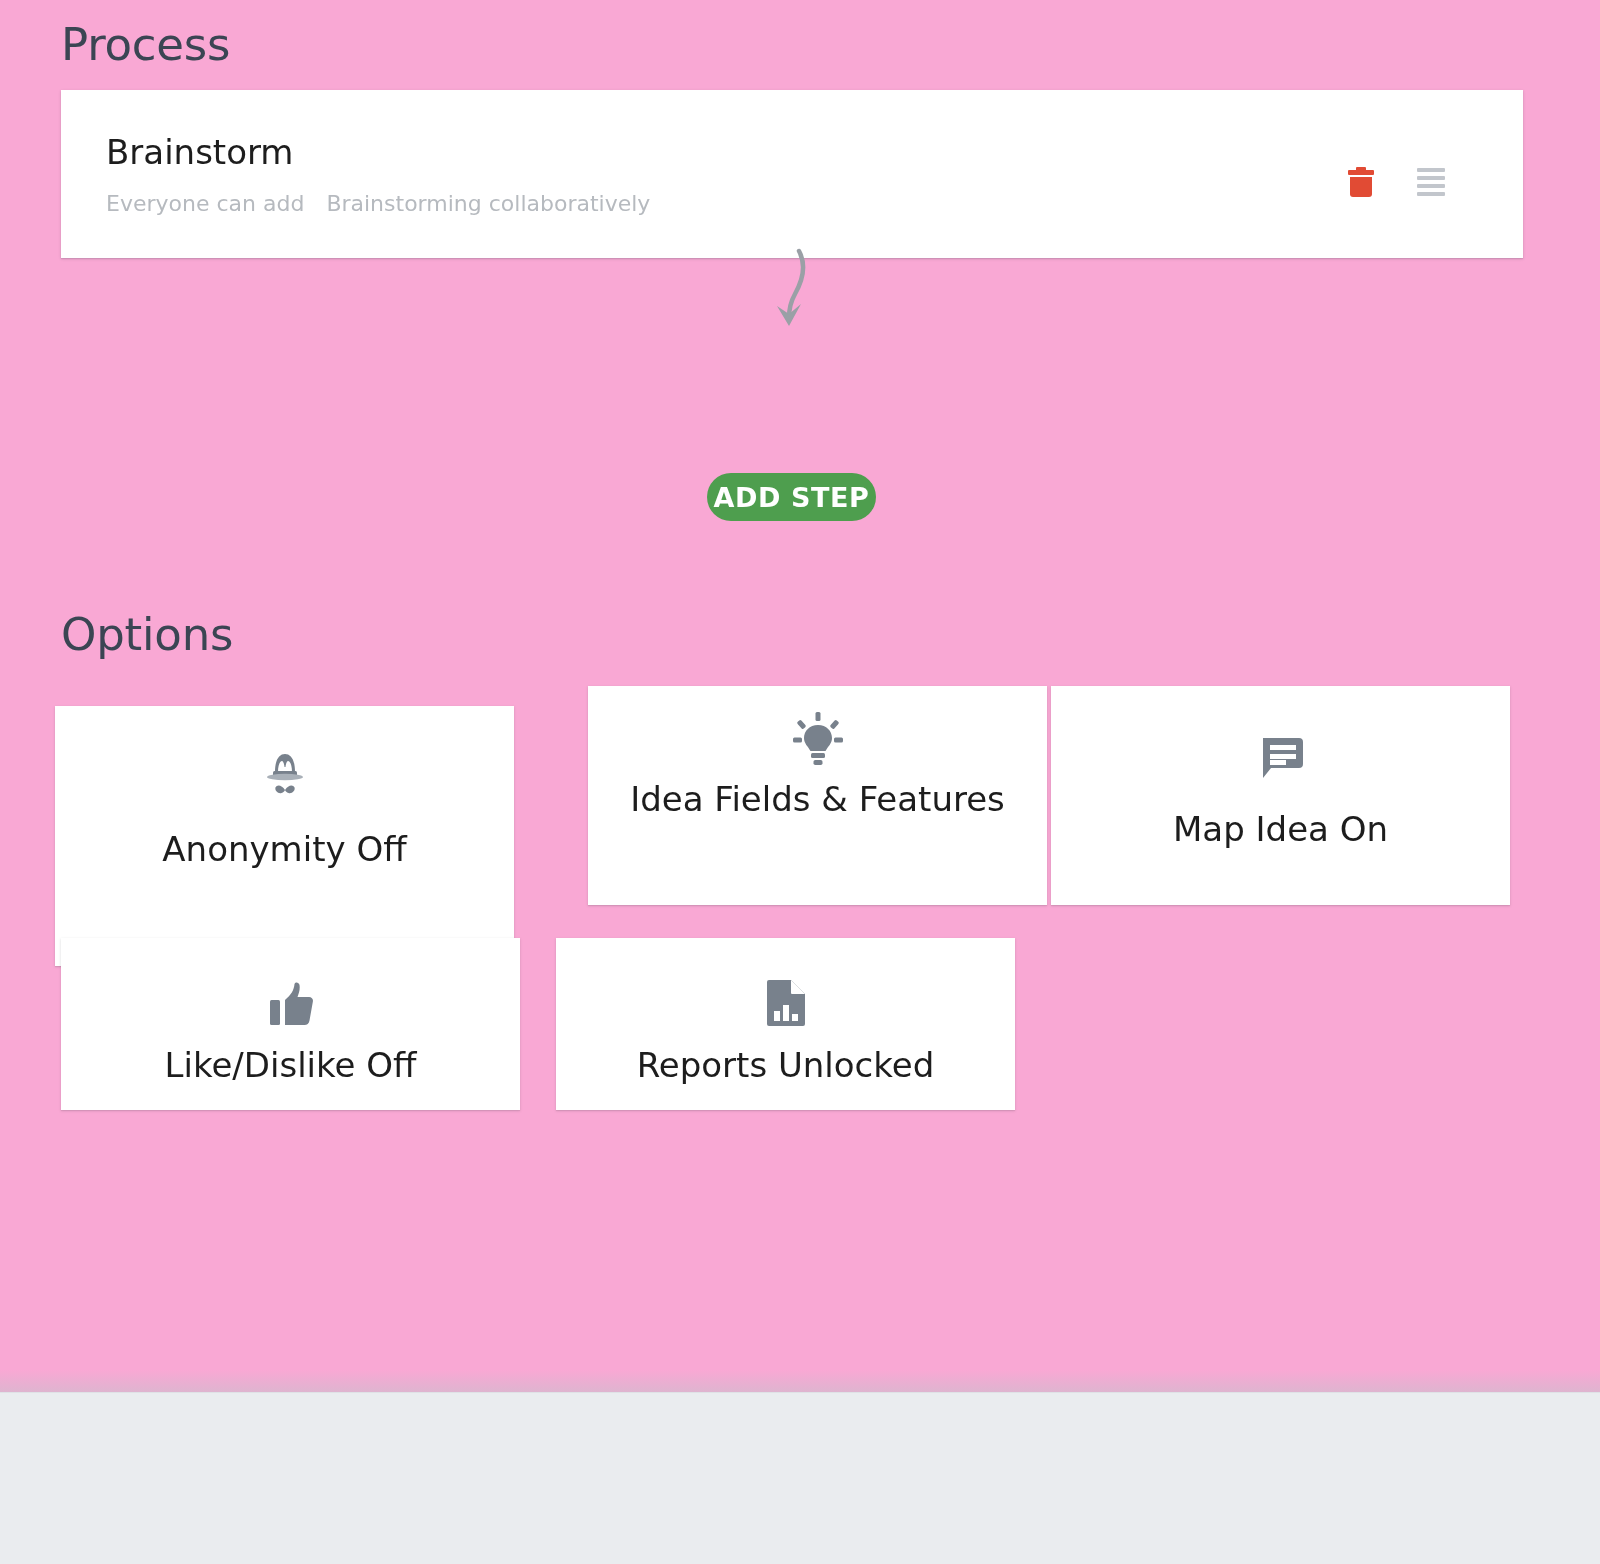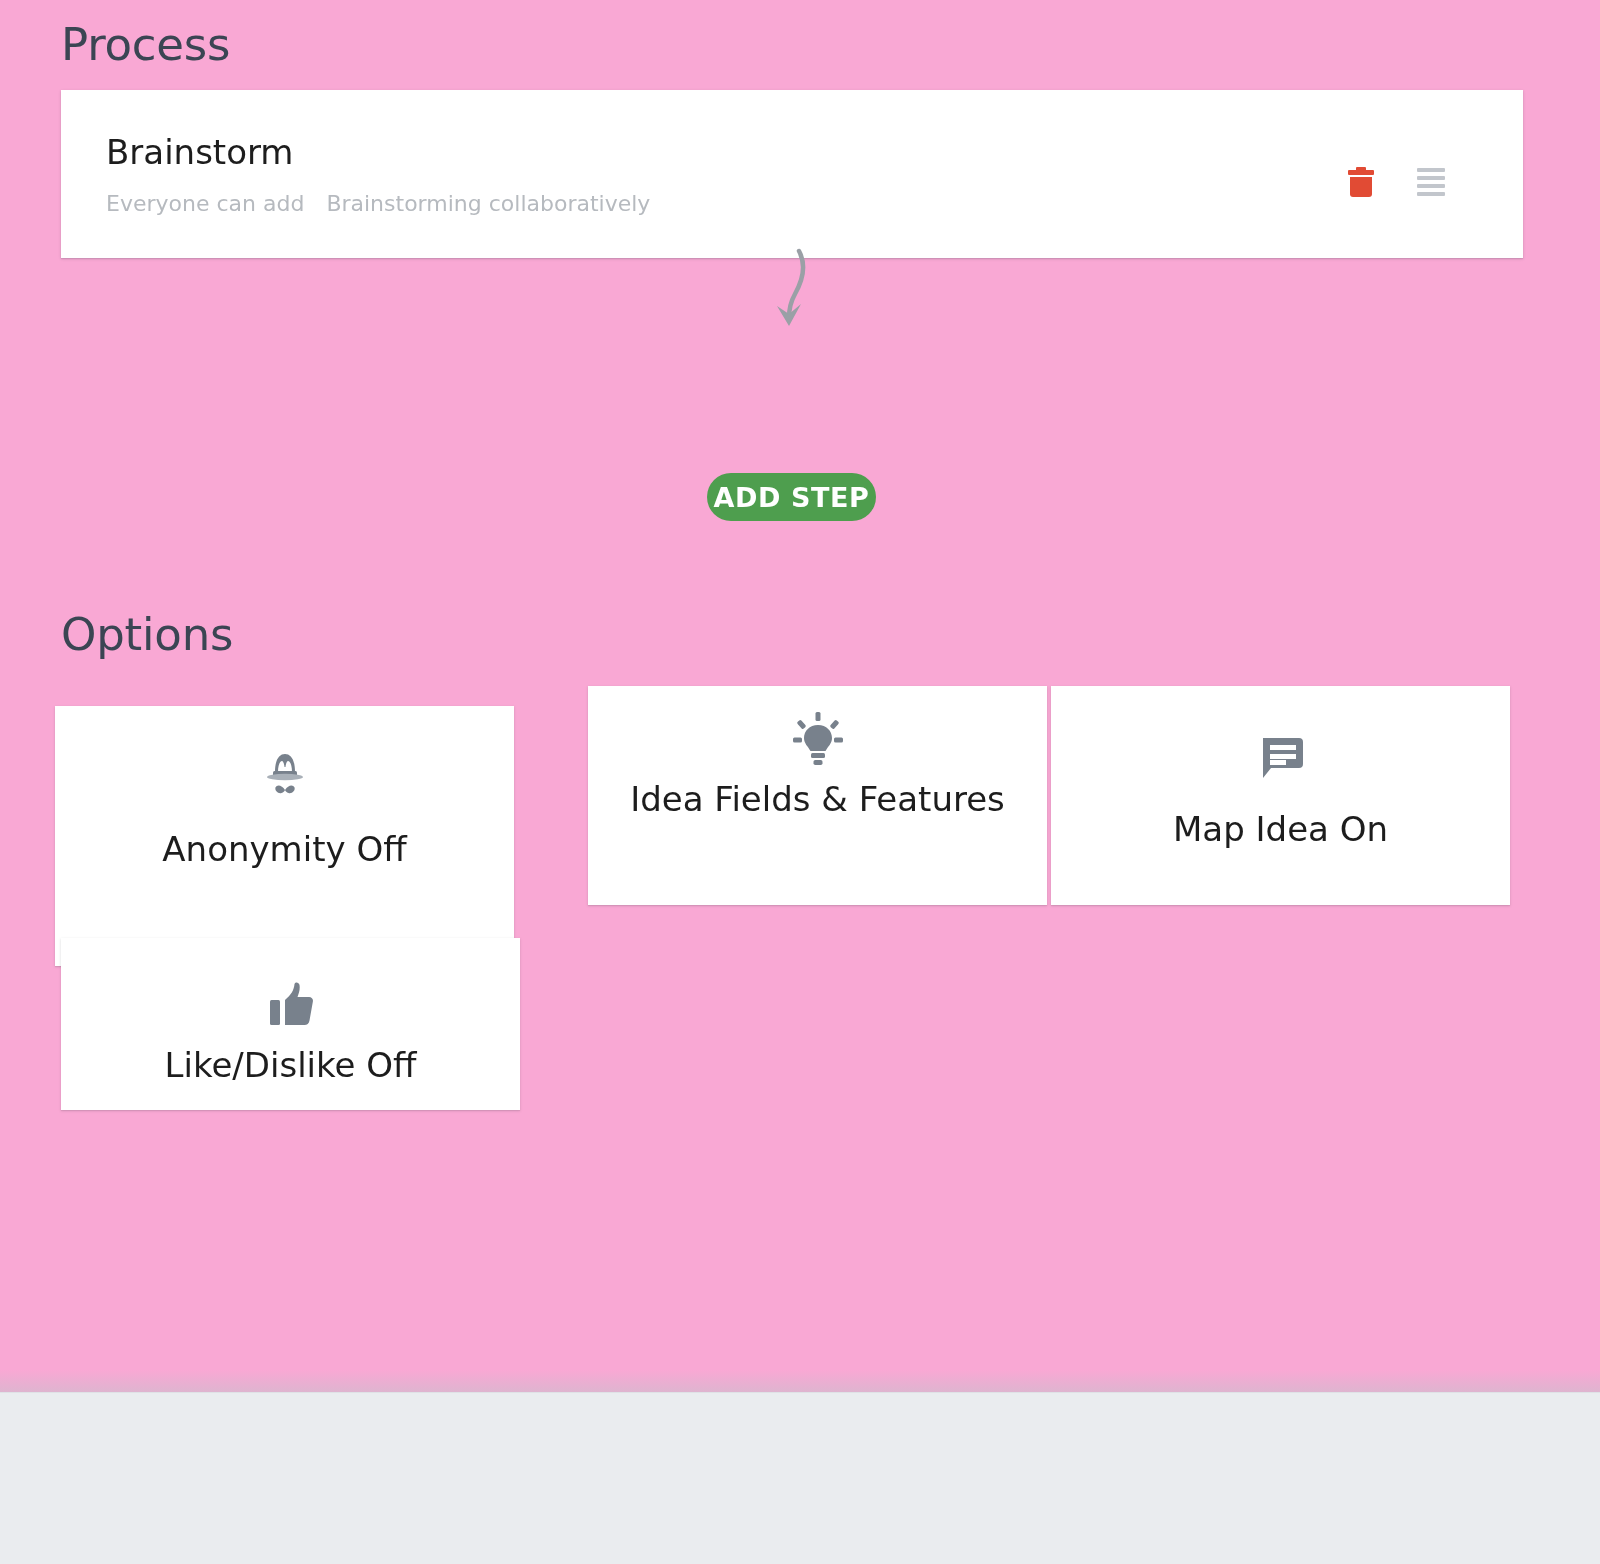--- a/index.html
+++ b/index.html
@@ -313,20 +313,32 @@
     <div class="option-card" id="opt-3">
       <div class="opt-icon">
         <svg width="48" height="48" viewBox="0 0 48 48" xmlns="http://www.w3.org/2000/svg">
           <rect x="3" y="20" width="10" height="25" rx="1.5" fill="#78818c"></rect>
           <path d="M18 20 C24 15, 27 10, 27.5 4 C28 1.5, 32 2, 32.5 5 C33.2 9.5, 32 13, 30.5 17 L42 17 C45 17, 46.5 19.5, 45.8 22 L42.5 40.5 C42 43.5, 40 45, 37.5 45 L18 45 Z" fill="#78818c"></path>
         </svg>
       </div>
       <div class="opt-label">Like/Dislike Off</div>
     </div>
 
+    <div class="option-card" id="opt-4">
+      <div class="opt-icon">
+        <svg width="42" height="50" viewBox="0 0 42 50" xmlns="http://www.w3.org/2000/svg">
+          <path d="M4 2 H26 L40 16 V46 A2 2 0 0 1 38 48 H4 A2 2 0 0 1 2 46 V4 A2 2 0 0 1 4 2 Z" fill="#78818c"></path>
+          <path d="M26 2 L40 16 H27 A1 1 0 0 1 26 15 Z" fill="#ffffff"></path>
+          <rect x="9" y="33" width="6" height="10" fill="#ffffff"></rect>
+          <rect x="18" y="27" width="6" height="16" fill="#ffffff"></rect>
+          <rect x="27" y="36" width="6" height="7" fill="#ffffff"></rect>
+        </svg>
+      </div>
+      <div class="opt-label">Reports Unlocked</div>
+    </div>
 
   </div>
 
   <div class="content-shadow"></div>
 
   <div class="footer-bar">
     
     
   </div>
 

